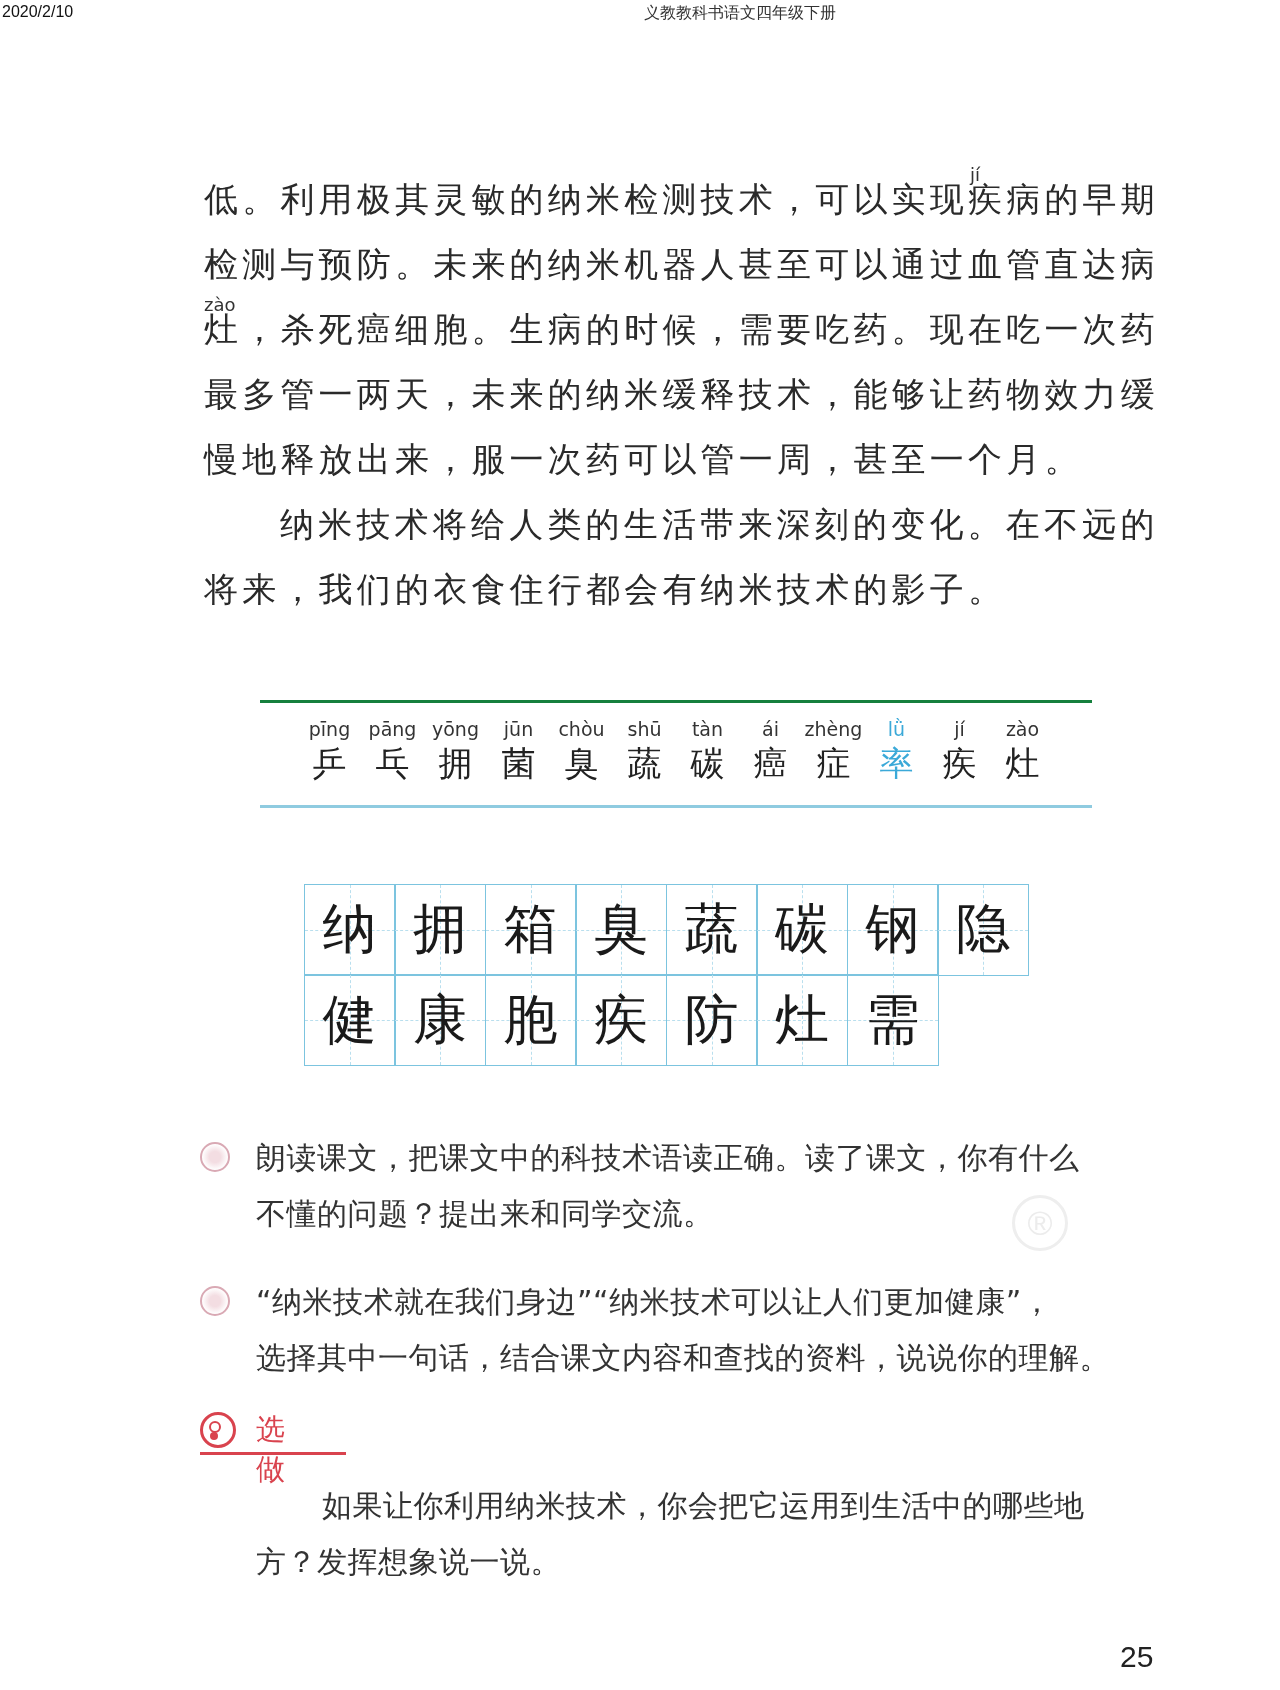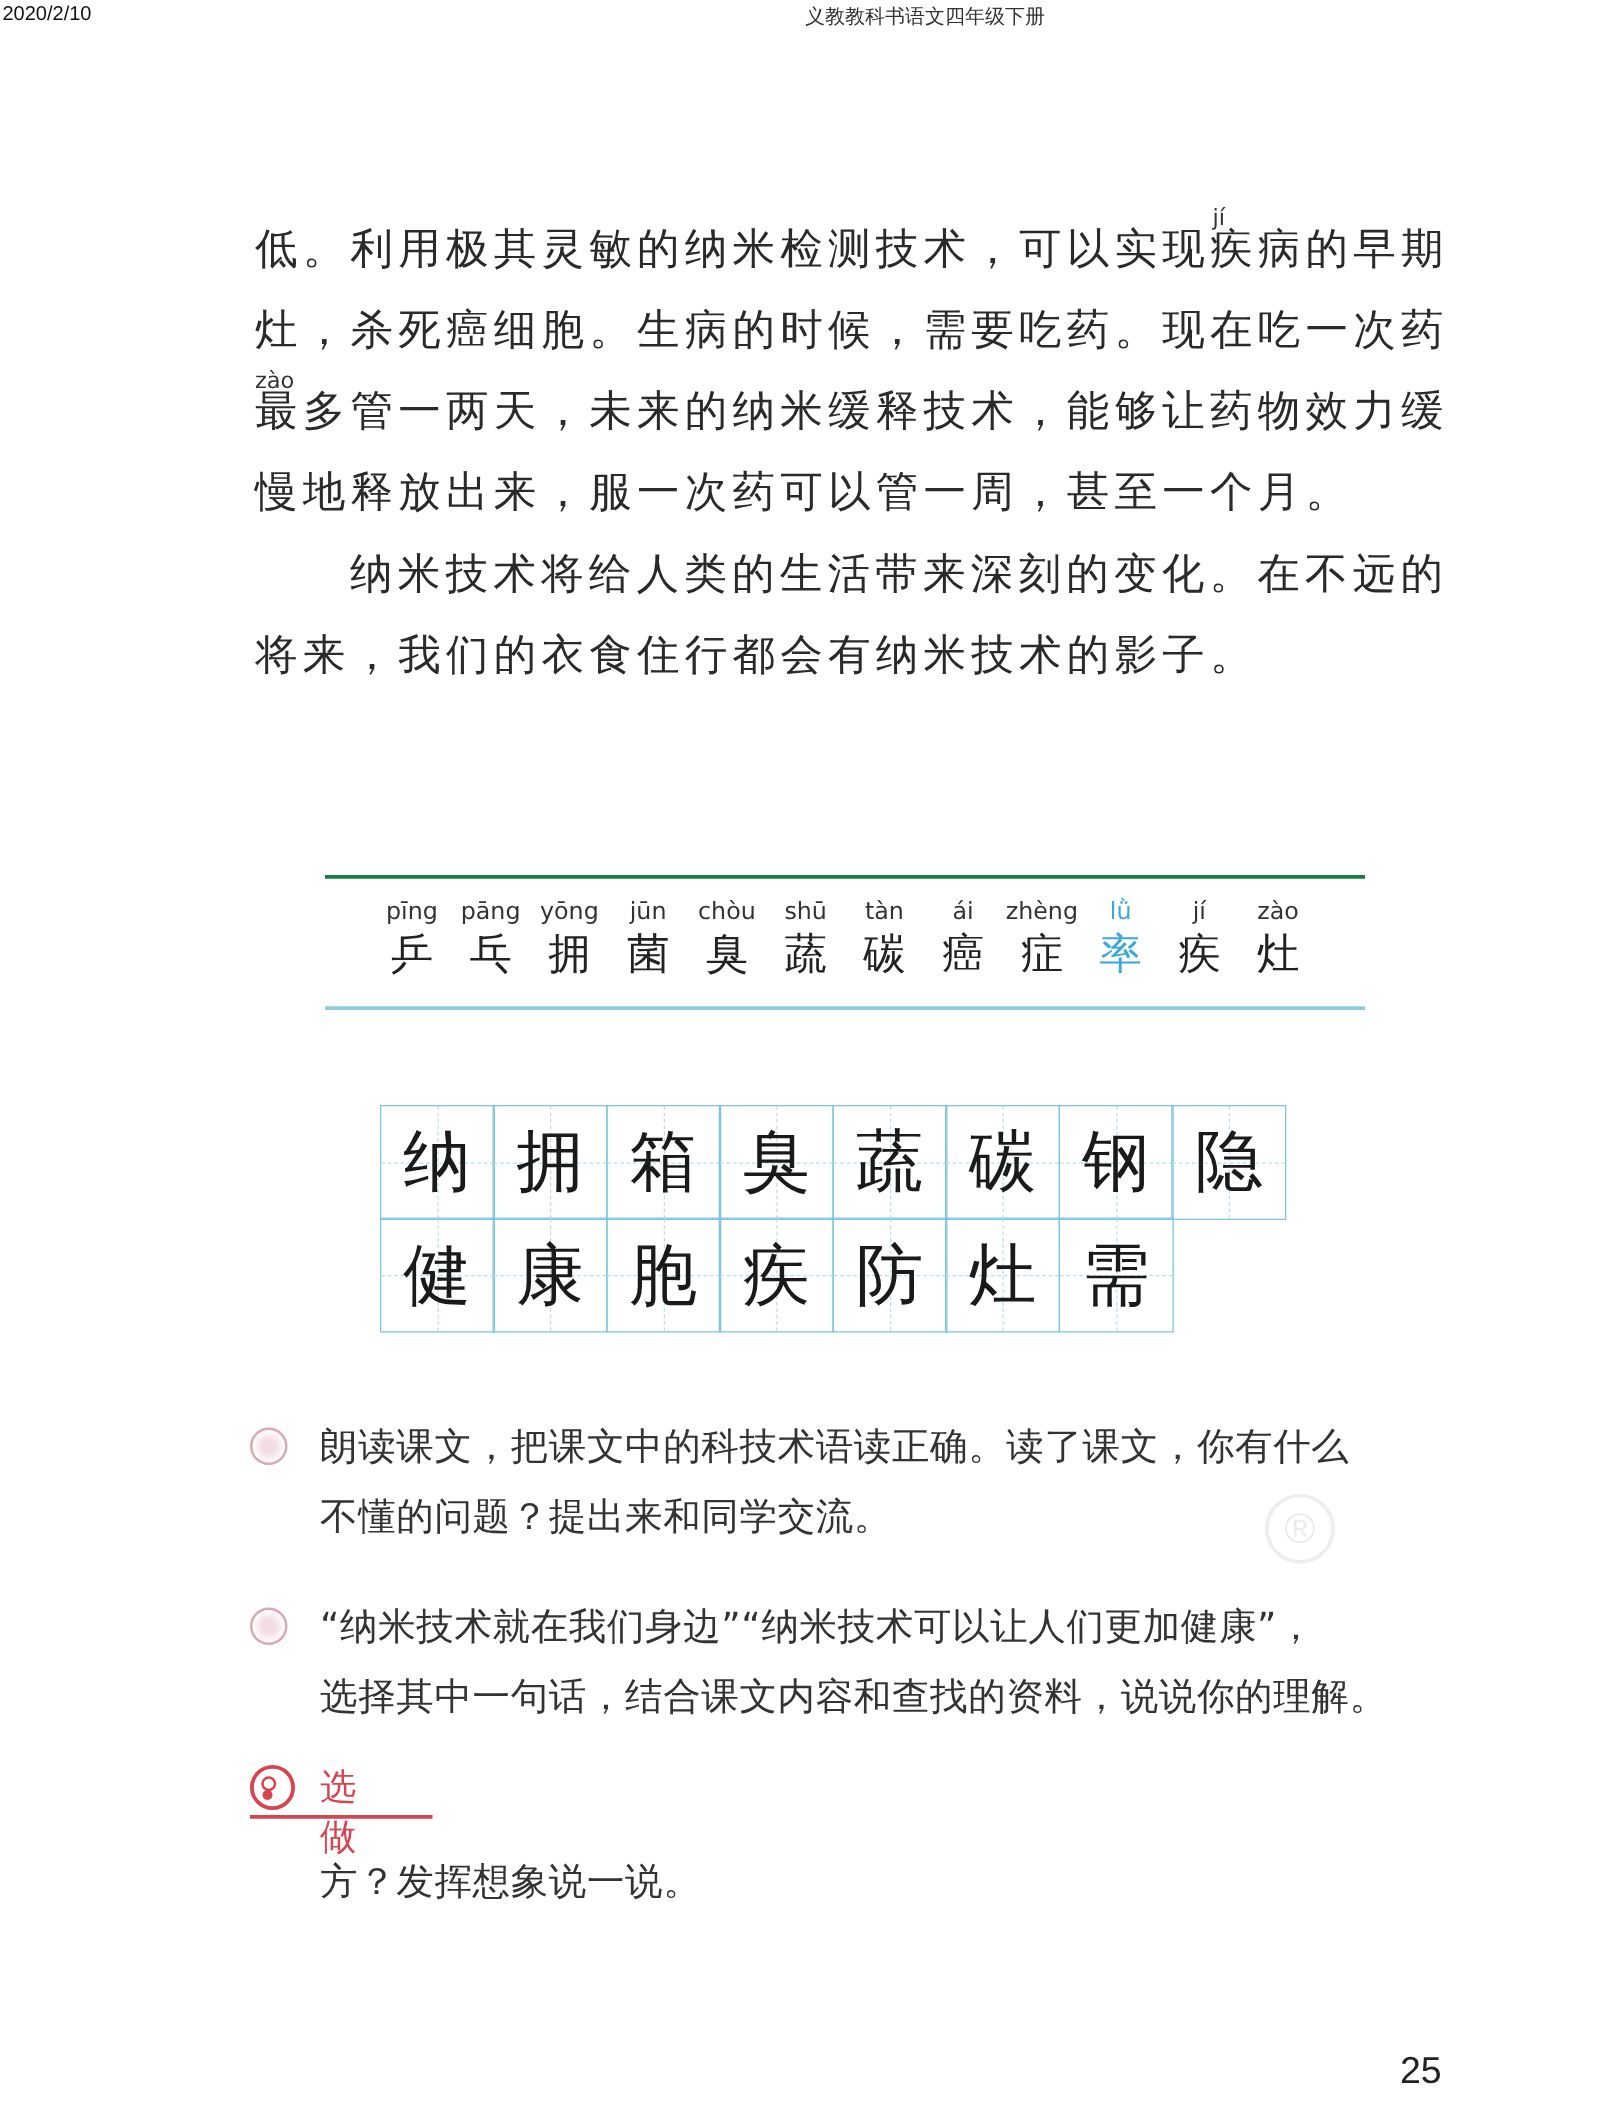--- a/index.html
+++ b/index.html
@@ -58,20 +58,21 @@
 
 <div>
   <div class="hdr-date">2020/2/10</div>
   <div class="hdr-title">义教教科书语文四年级下册</div>
 </div>
 
 <div class="body-text">
   <span class="ruby-note" style="left:766px; top:8px;">jí</span>
   <span class="ruby-note" style="left:0px; top:138px;">zào</span>
   <div class="line first">低。利用极其灵敏的纳米检测技术，可以实现疾病的早期</div>
+  <div class="line">检测与预防。未来的纳米机器人甚至可以通过血管直达病</div>
   <div class="line">灶，杀死癌细胞。生病的时候，需要吃药。现在吃一次药</div>
   <div class="line">最多管一两天，未来的纳米缓释技术，能够让药物效力缓</div>
   <div class="line">慢地释放出来，服一次药可以管一周，甚至一个月。</div>
   <div class="line indent">纳米技术将给人类的生活带来深刻的变化。在不远的</div>
   <div class="line">将来，我们的衣食住行都会有纳米技术的影子。</div>
 </div>
 
 <div class="pinyin-bar">
   <div class="py-row">
     <div class="py-item">
@@ -190,16 +191,17 @@
   <div class="ex-line">“纳米技术就在我们身边”“纳米技术可以让人们更加健康”，</div>
   <div class="ex-line">选择其中一句话，结合课文内容和查找的资料，说说你的理解。</div>
 </div>
 
 <div class="optional">
   <span class="opt-icon"></span>
   <span class="opt-label">选做</span>
 </div>
 
 <div class="opt-text">
+  <div class="ex-line" style="padding-left:122px;">如果让你利用纳米技术，你会把它运用到生活中的哪些地</div>
   <div class="ex-line" style="padding-left:56px;">方？发挥想象说一说。</div>
 </div>
 
 <div class="page-num">25</div>
 
 </body></html>

